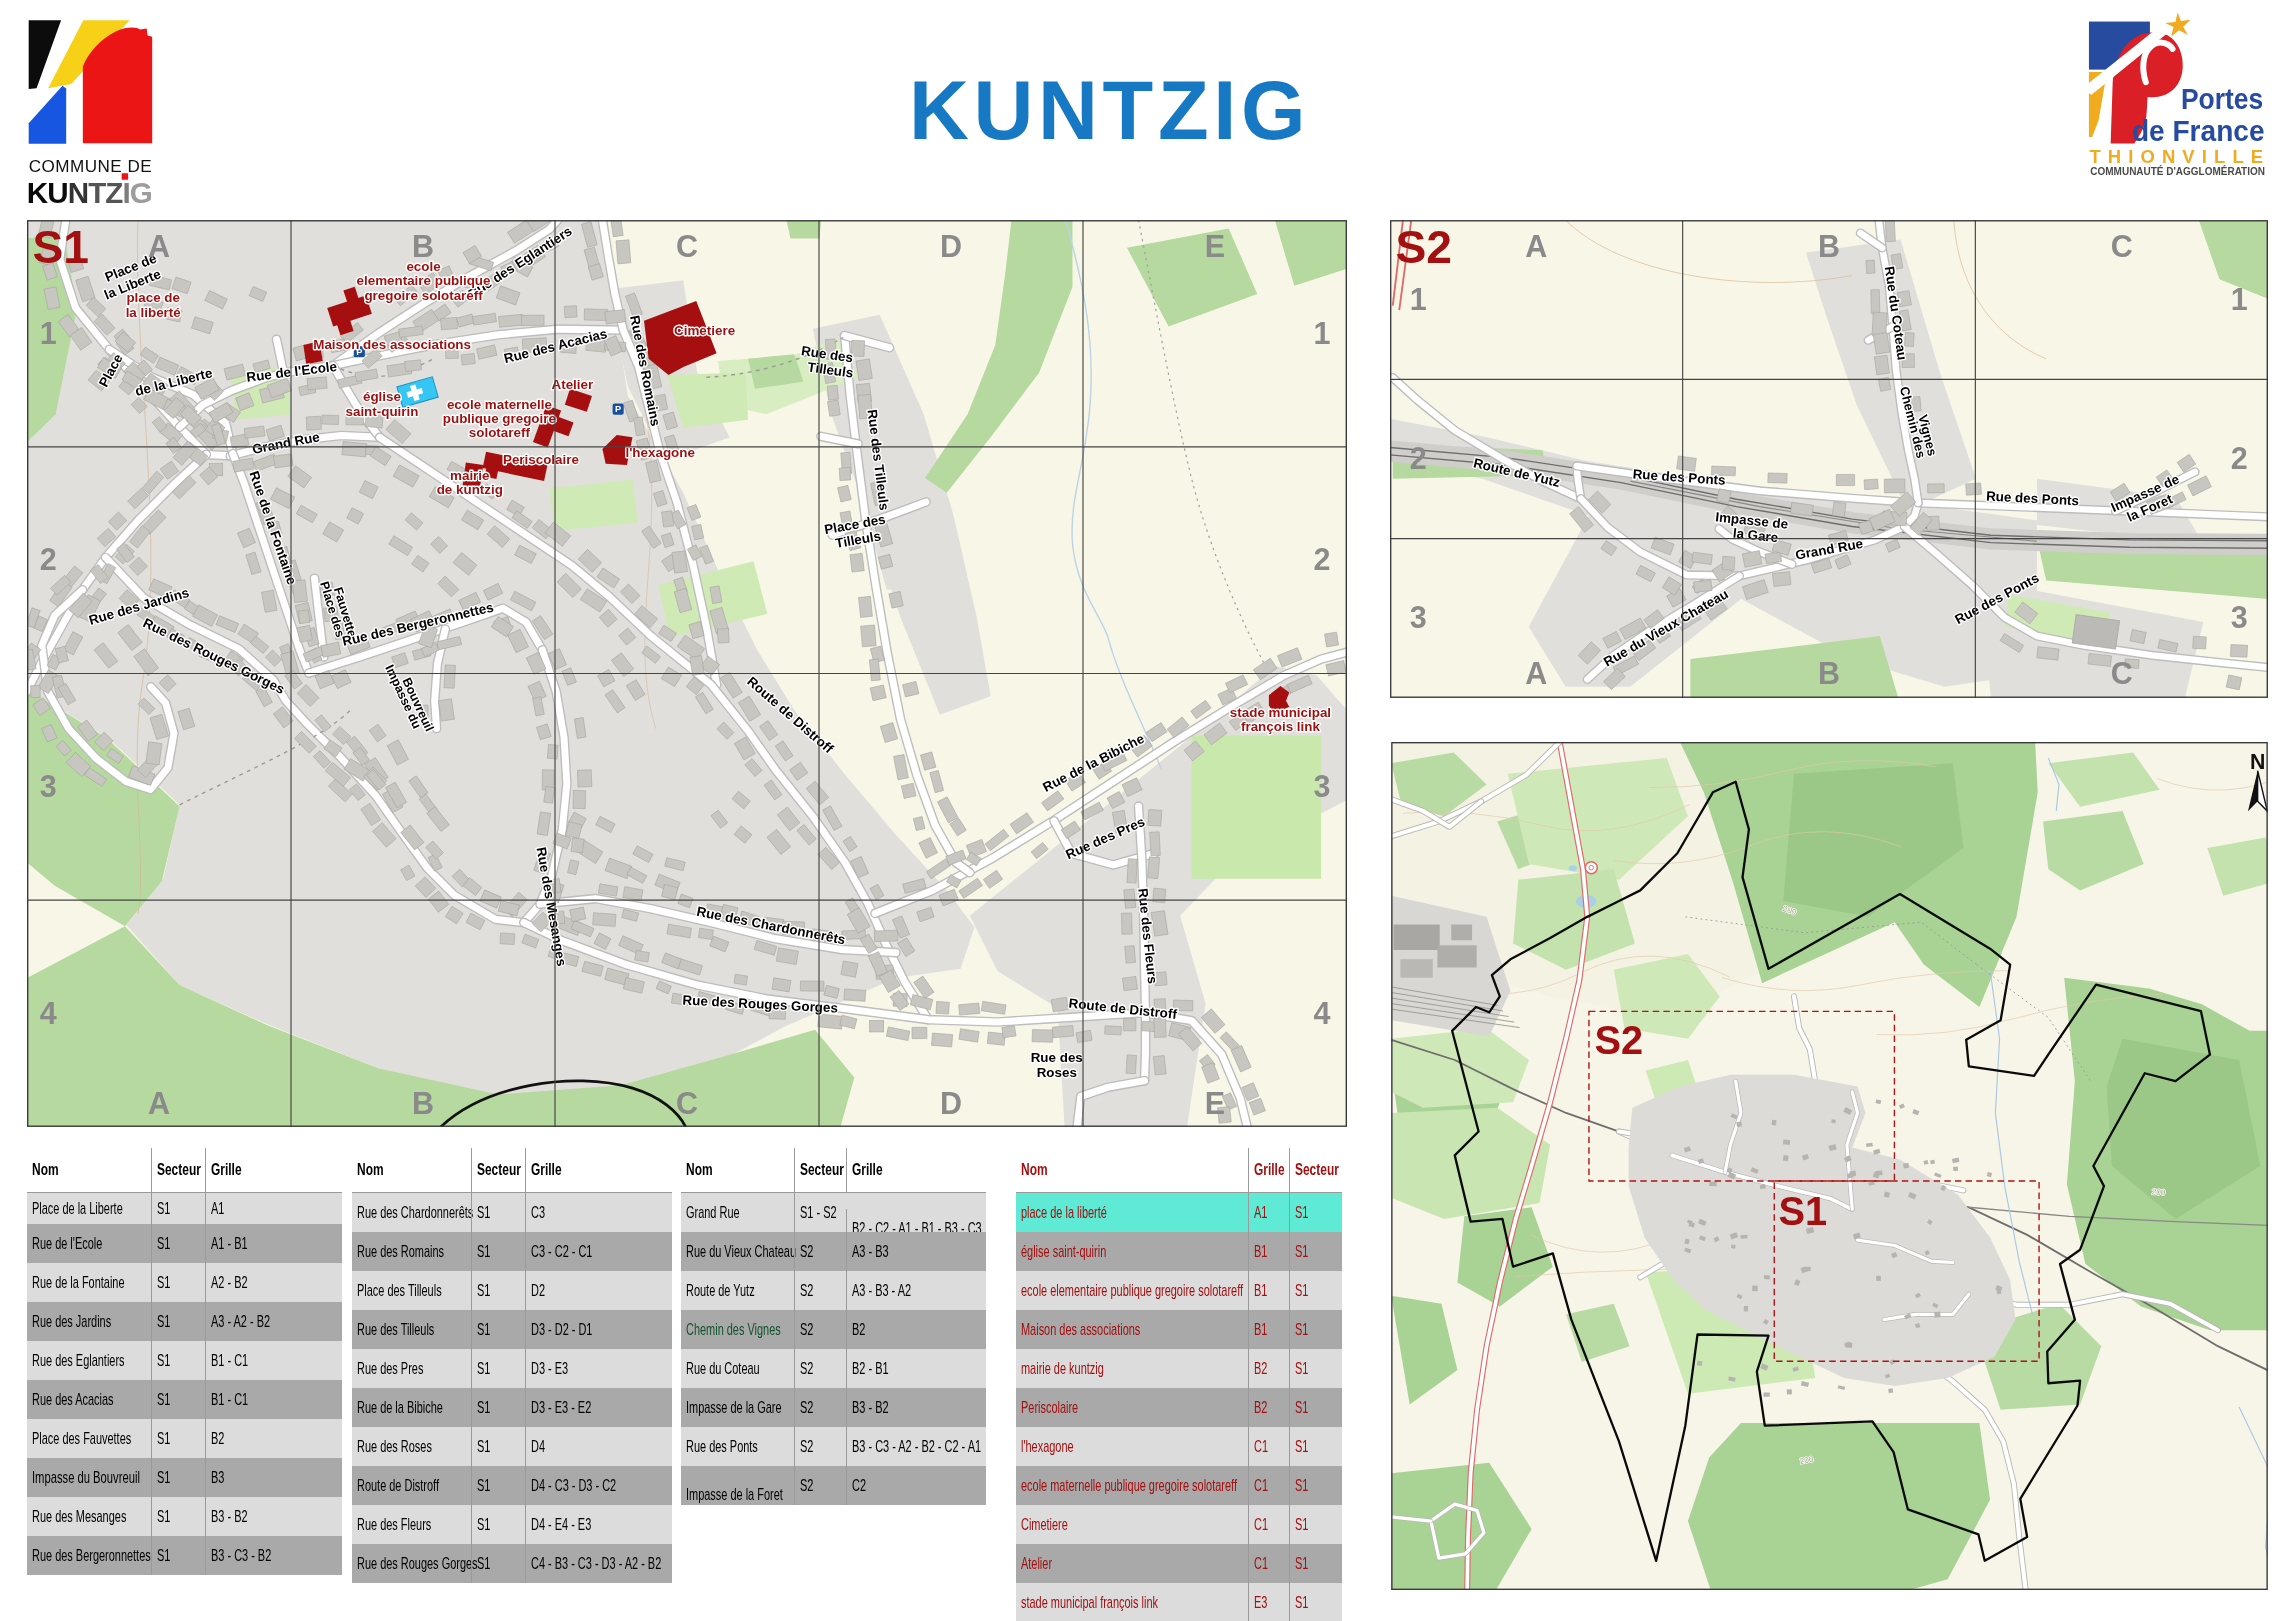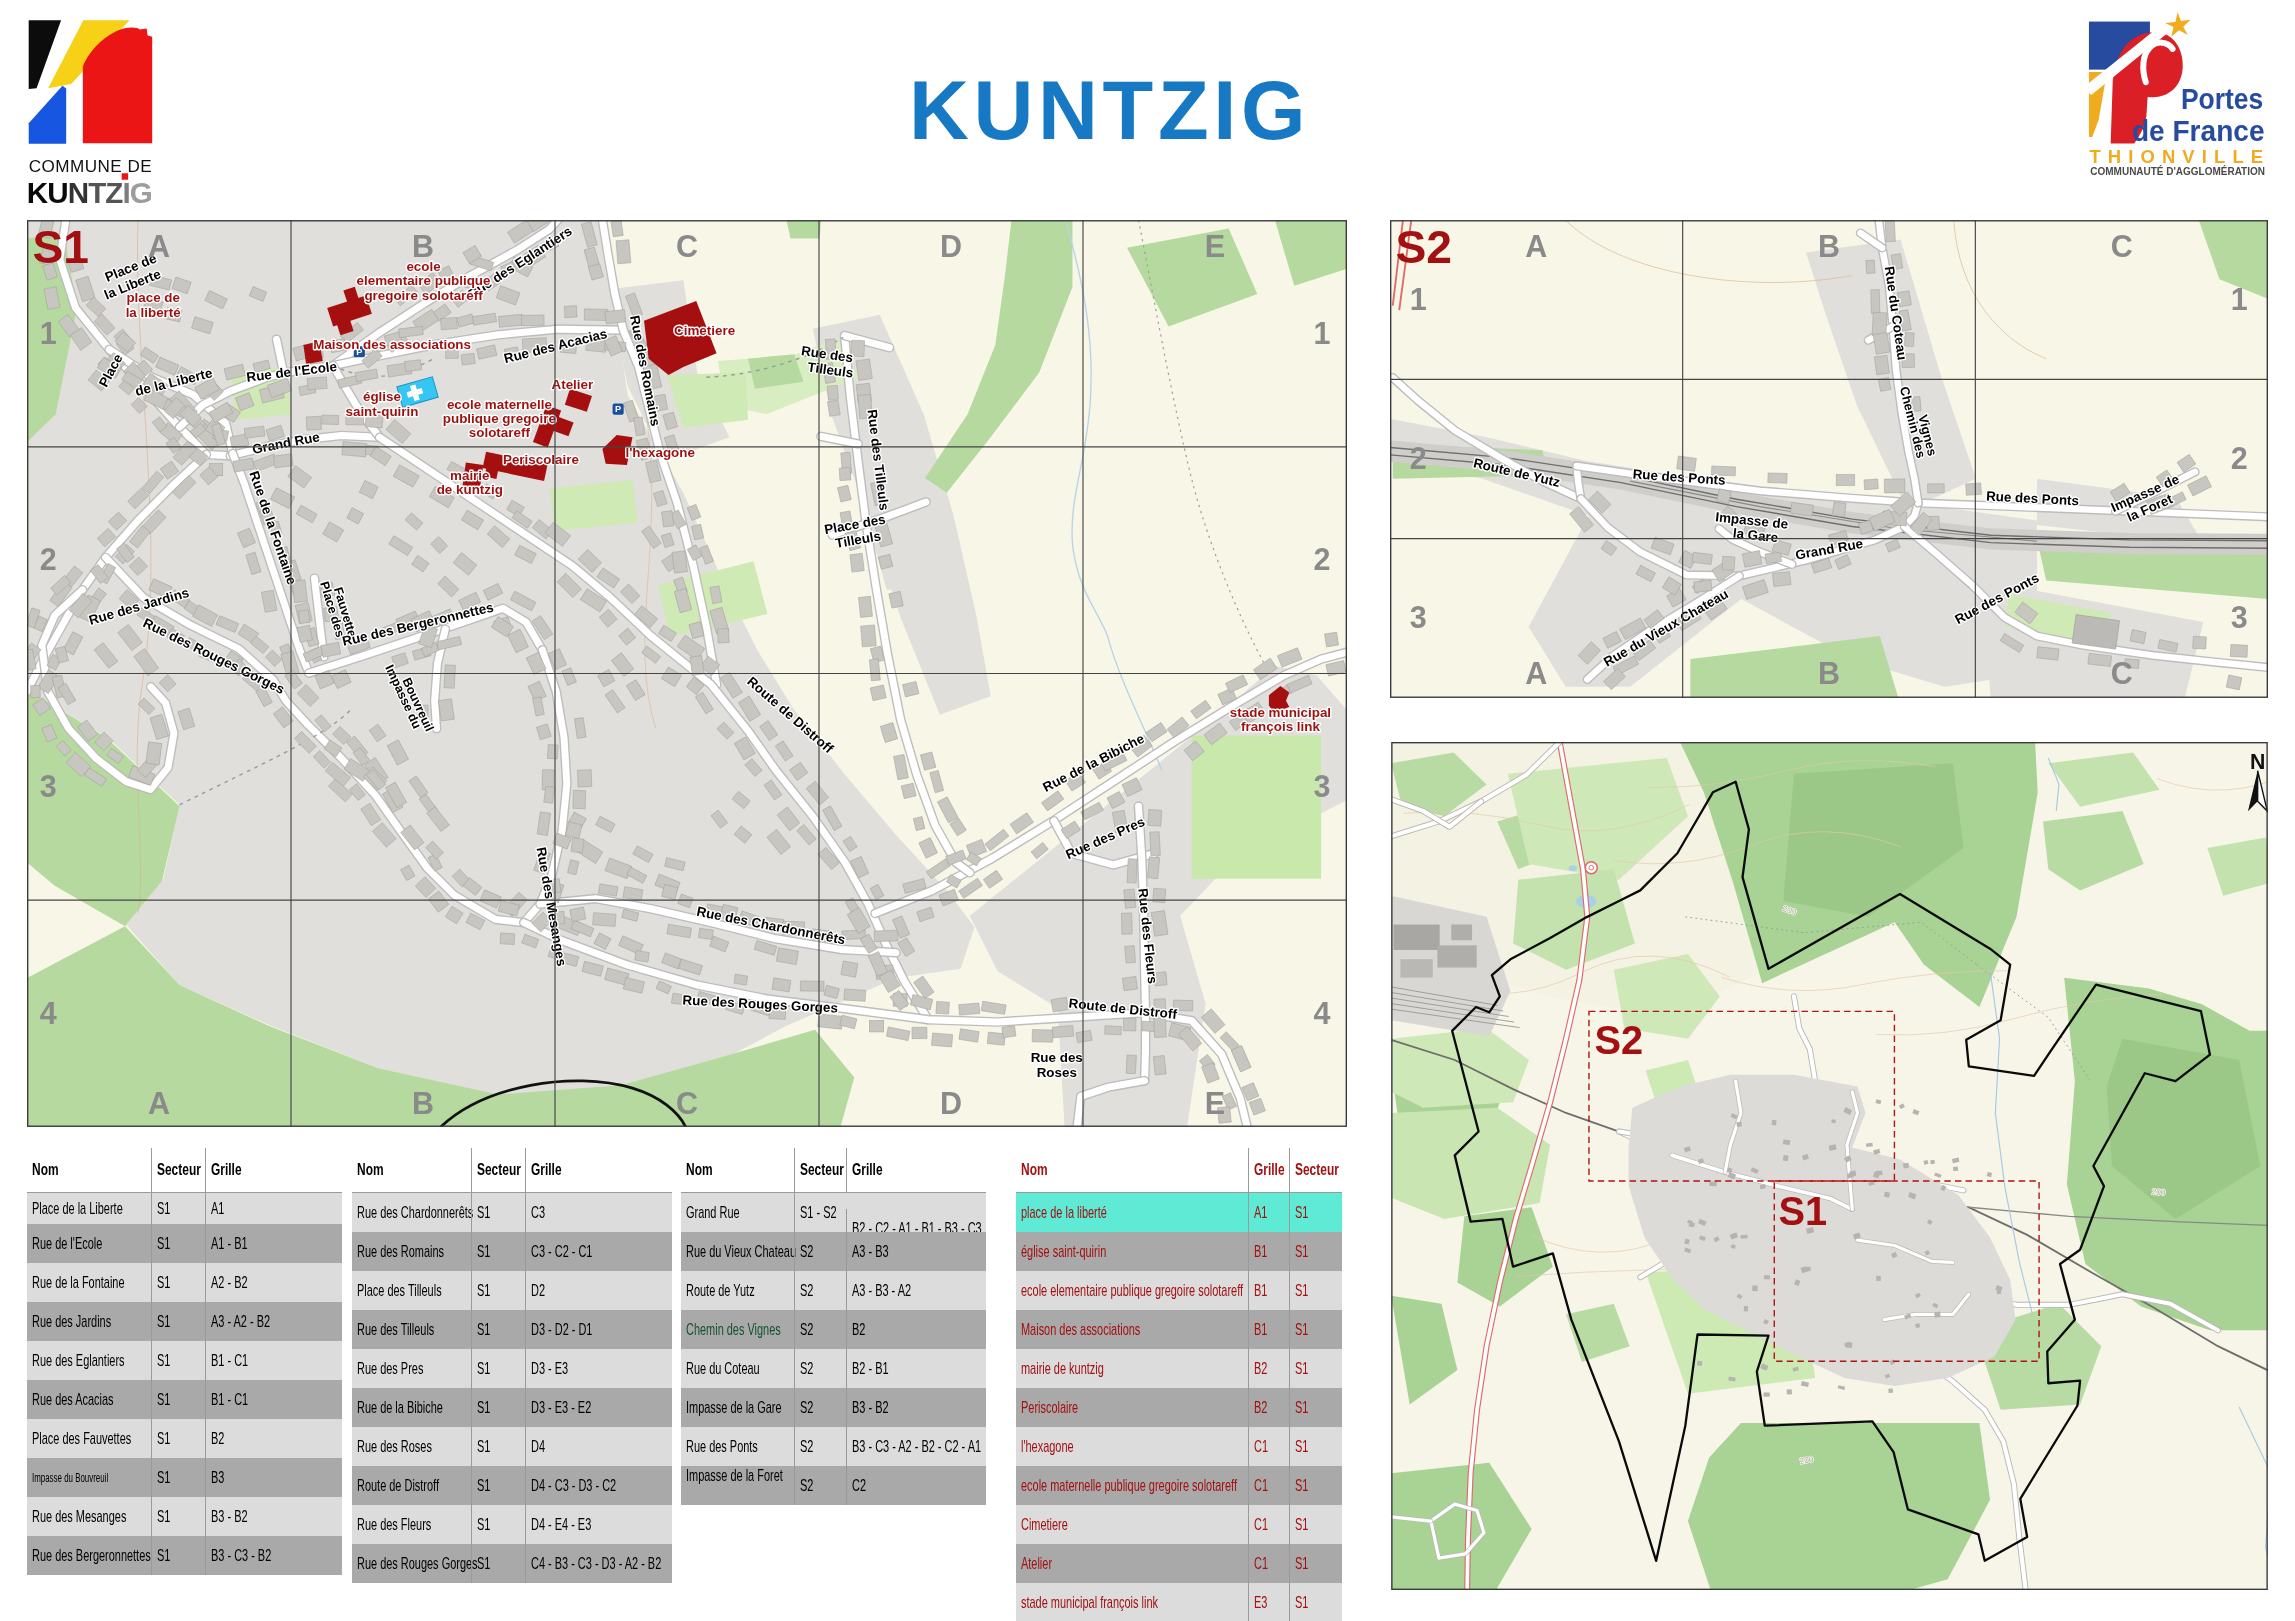--- a/index.html
+++ b/index.html
@@ -1478,21 +1478,21 @@
         <span style="display:inline-block;transform:scaleX(0.66);transform-origin:0 50%;white-space:nowrap">Place des Fauvettes</span>
       </div>
 <div style="position:absolute;left:124px;top:0;width:54px;height:100%;display:flex;align-items:center;border-left:0.9px solid #9a9a9a;box-sizing:border-box;padding-left:5.1px;font-size:16.6px;color:#000">
         <span style="display:inline-block;transform:scaleX(0.66);transform-origin:0 50%;white-space:nowrap">S1</span>
       </div>
 <div style="position:absolute;left:178px;top:0;width:137px;height:100%;display:flex;align-items:center;border-left:0.9px solid #9a9a9a;box-sizing:border-box;padding-left:5.1px;font-size:16.6px;color:#000">
         <span style="display:inline-block;transform:scaleX(0.66);transform-origin:0 50%;white-space:nowrap">B2</span>
       </div>
 </div>
 <div style="position:relative;height:39px;background:#a9a9a9">
-<div style="position:absolute;left:0px;top:0;width:124px;height:100%;display:flex;align-items:center;box-sizing:border-box;padding-left:5.1px;font-size:12px;color:#000">
+<div style="position:absolute;left:0px;top:0;width:124px;height:100%;display:flex;align-items:center;box-sizing:border-box;padding-left:5.1px;font-size:17px;color:#000">
         <span style="display:inline-block;transform:scaleX(0.66);transform-origin:0 50%;white-space:nowrap">Impasse du Bouvreuil</span>
       </div>
 <div style="position:absolute;left:124px;top:0;width:54px;height:100%;display:flex;align-items:center;border-left:0.9px solid #9a9a9a;box-sizing:border-box;padding-left:5.1px;font-size:16.6px;color:#000">
         <span style="display:inline-block;transform:scaleX(0.66);transform-origin:0 50%;white-space:nowrap">S1</span>
       </div>
 <div style="position:absolute;left:178px;top:0;width:137px;height:100%;display:flex;align-items:center;border-left:0.9px solid #9a9a9a;box-sizing:border-box;padding-left:5.1px;font-size:16.6px;color:#000">
         <span style="display:inline-block;transform:scaleX(0.66);transform-origin:0 50%;white-space:nowrap">B3</span>
       </div>
 </div>
 <div style="position:relative;height:39px;background:#dcdcdc">
@@ -1726,21 +1726,21 @@
         <span style="display:inline-block;transform:scaleX(0.66);transform-origin:0 50%;white-space:nowrap">Rue des Ponts</span>
       </div>
 <div style="position:absolute;left:113px;top:0;width:53px;height:100%;display:flex;align-items:center;border-left:0.9px solid #9a9a9a;box-sizing:border-box;padding-left:5.1px;font-size:16.6px;color:#000">
         <span style="display:inline-block;transform:scaleX(0.66);transform-origin:0 50%;white-space:nowrap">S2</span>
       </div>
 <div style="position:absolute;left:165px;top:0;width:139px;height:100%;display:flex;align-items:center;border-left:0.9px solid #9a9a9a;box-sizing:border-box;padding-left:5.1px;font-size:16.6px;color:#000">
         <span style="display:inline-block;transform:scaleX(0.66);transform-origin:0 50%;white-space:nowrap">B3 - C3 - A2 - B2 - C2 - A1</span>
       </div>
 </div>
 <div style="position:relative;height:39px;background:#a9a9a9">
-<div style="position:absolute;left:0px;top:0;width:113px;height:100%;display:flex;align-items:flex-start;box-sizing:border-box;padding-left:5.1px;font-size:16.6px;color:#000">
+<div style="position:absolute;left:0px;top:0;width:113px;height:100%;display:flex;align-items:flex-end;box-sizing:border-box;padding-left:5.1px;font-size:16.6px;color:#000">
         <span style="display:inline-block;transform:scaleX(0.66);transform-origin:0 50%;white-space:nowrap">Impasse de la Foret</span>
       </div>
 <div style="position:absolute;left:113px;top:0;width:53px;height:100%;display:flex;align-items:center;border-left:0.9px solid #9a9a9a;box-sizing:border-box;padding-left:5.1px;font-size:16.6px;color:#000">
         <span style="display:inline-block;transform:scaleX(0.66);transform-origin:0 50%;white-space:nowrap">S2</span>
       </div>
 <div style="position:absolute;left:165px;top:0;width:139px;height:100%;display:flex;align-items:center;border-left:0.9px solid #9a9a9a;box-sizing:border-box;padding-left:5.1px;font-size:16.6px;color:#000">
         <span style="display:inline-block;transform:scaleX(0.66);transform-origin:0 50%;white-space:nowrap">C2</span>
       </div>
 </div>
 </div>

